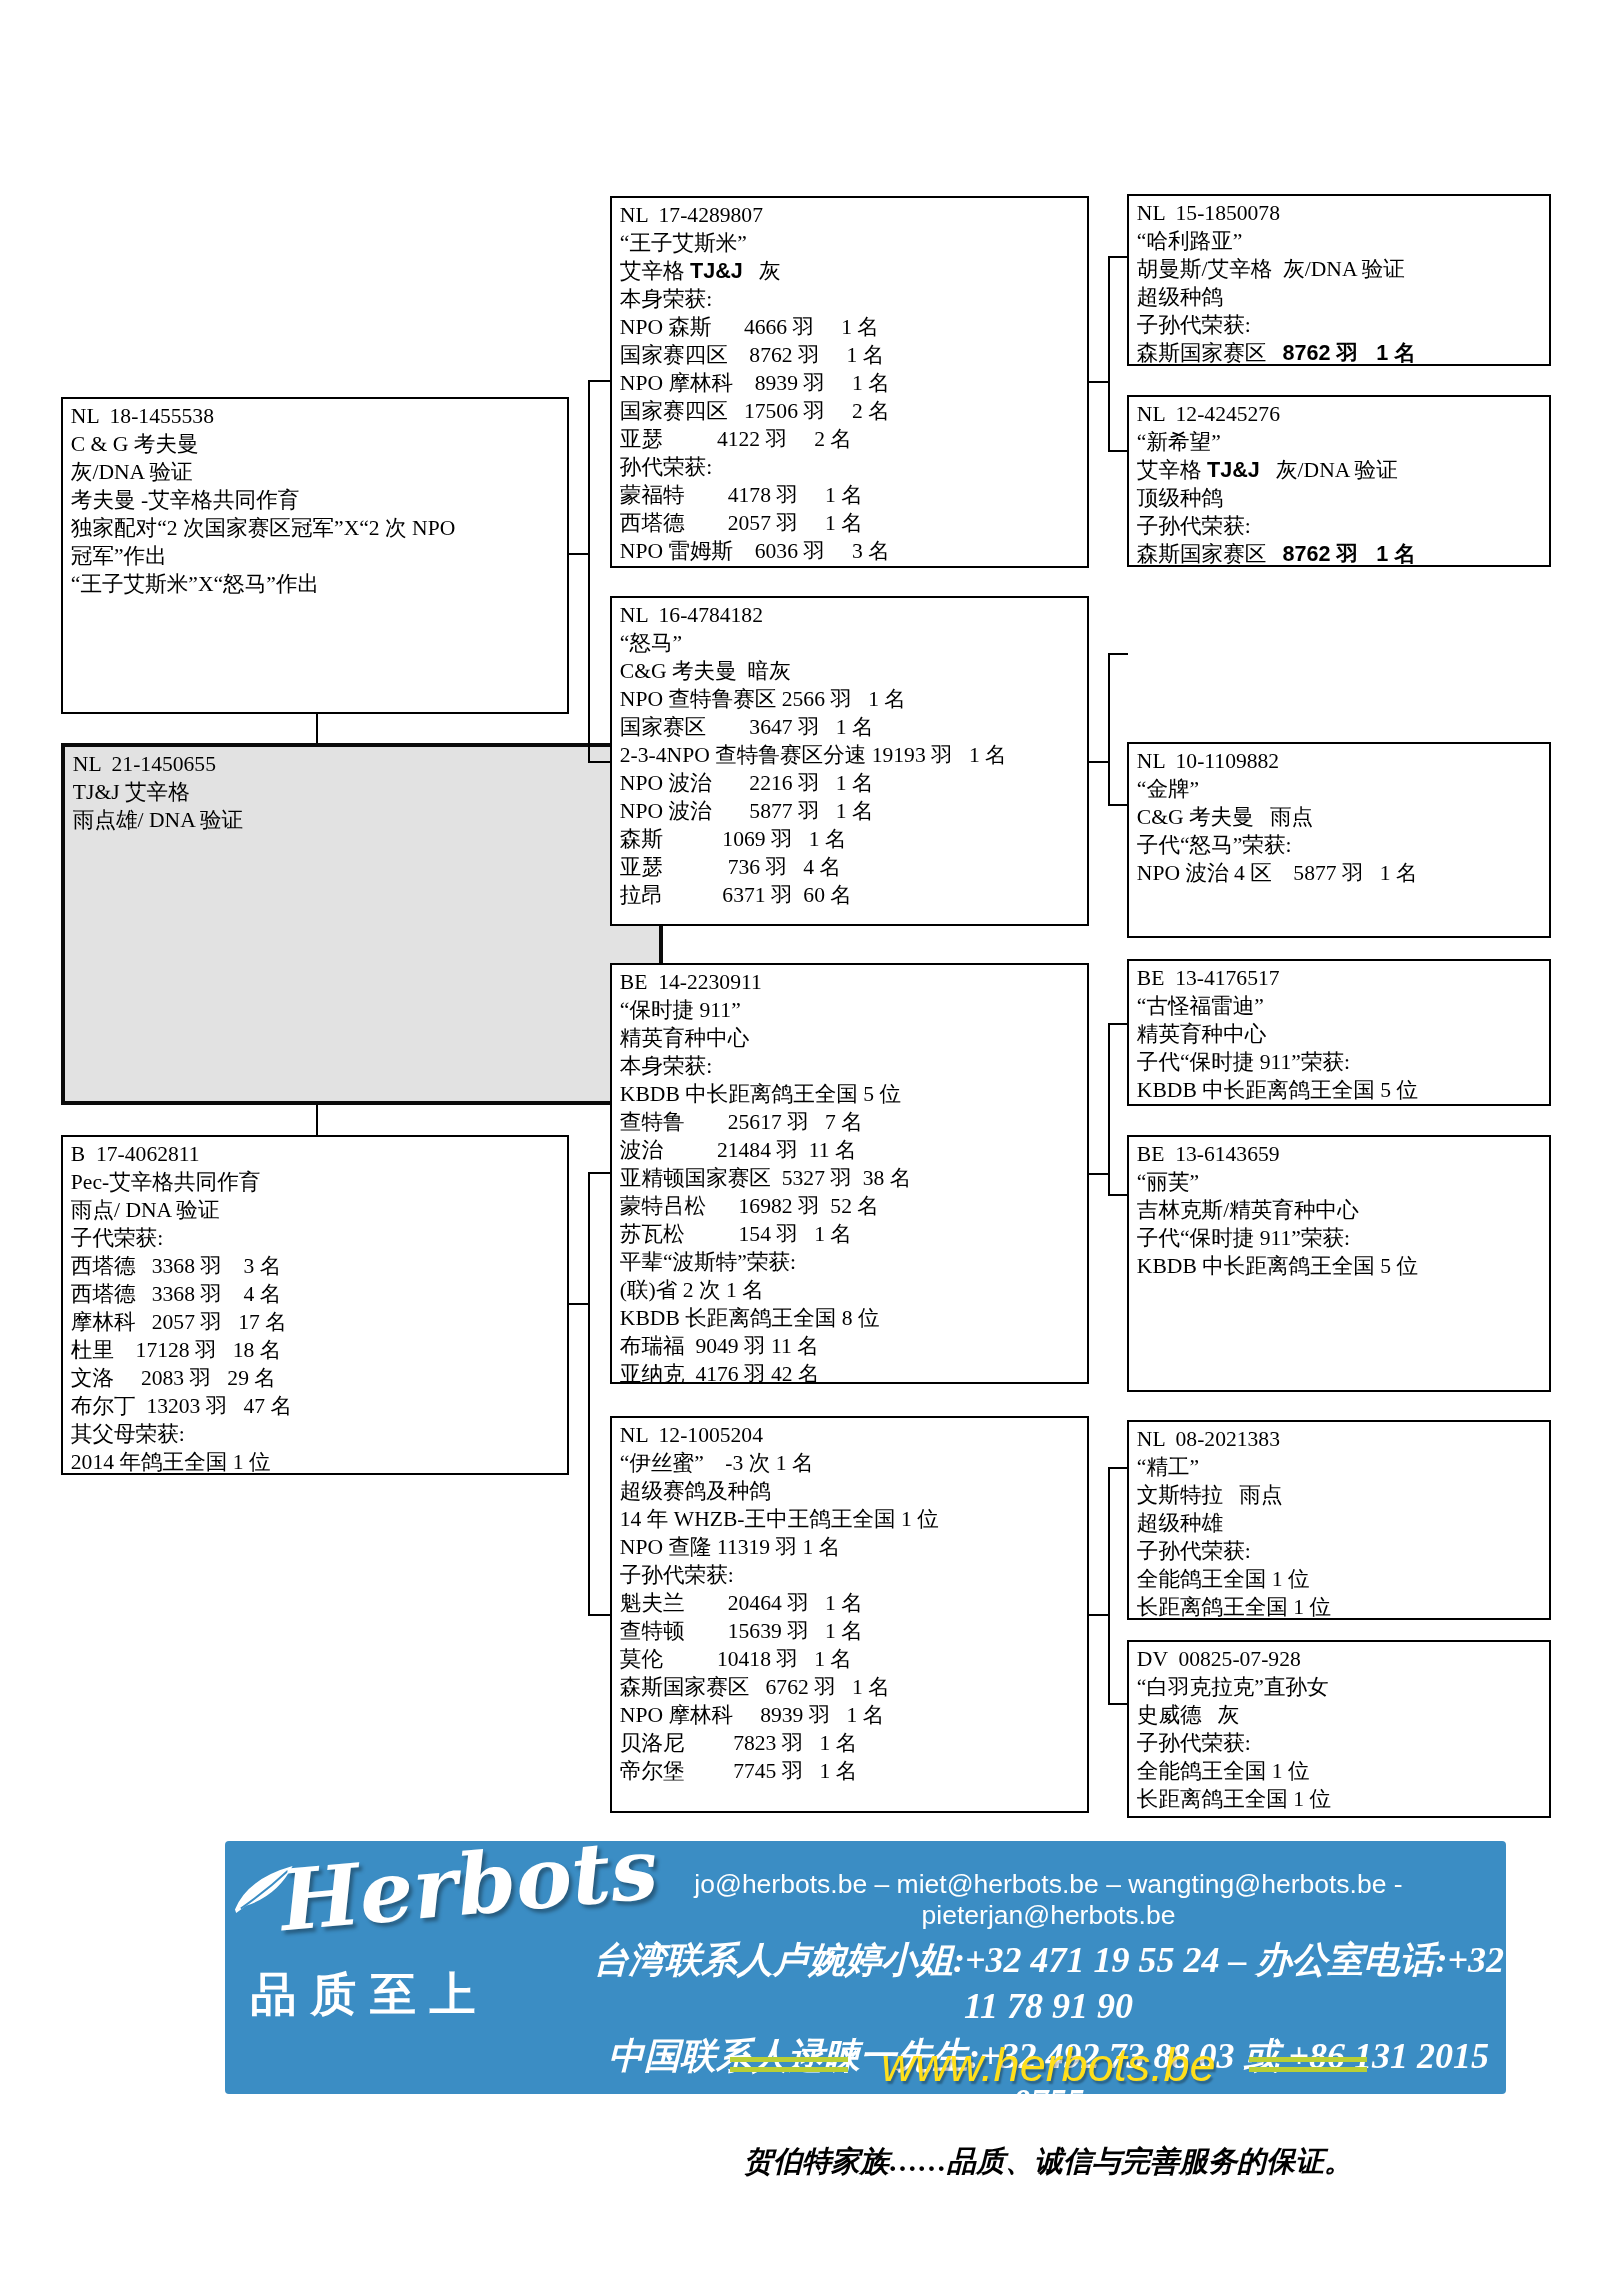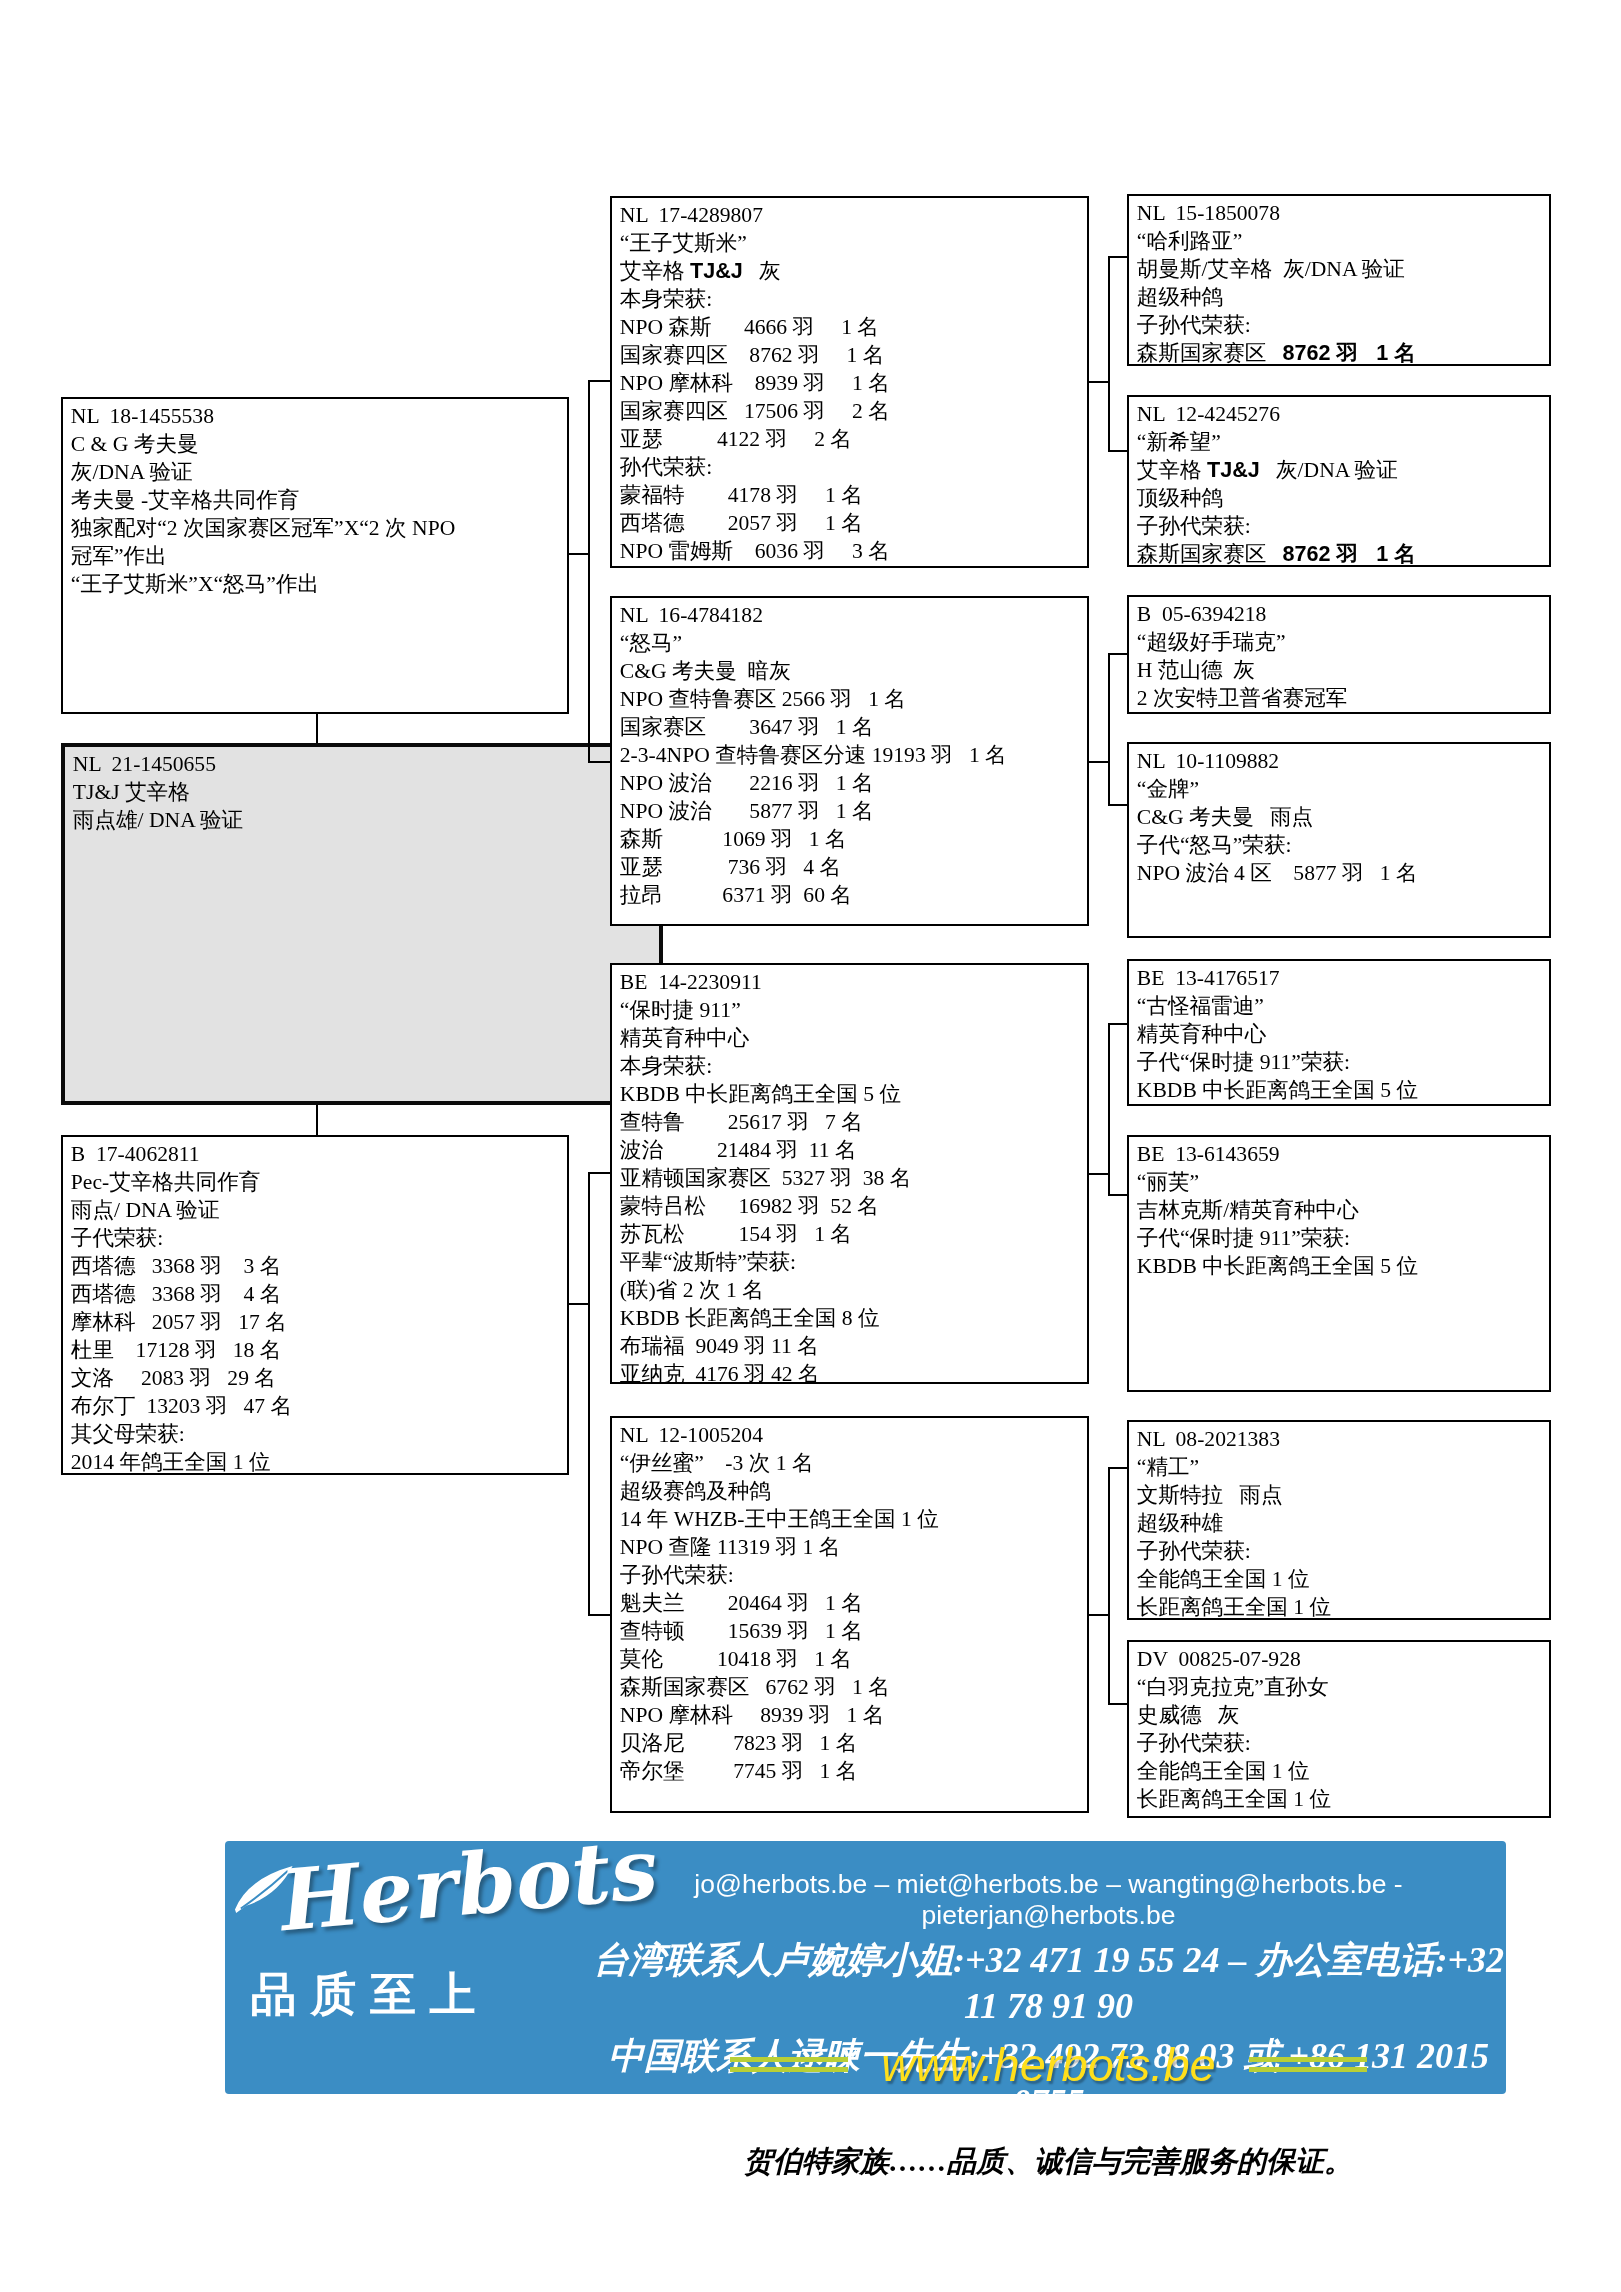--- a/index.html
+++ b/index.html
@@ -44,21 +44,20 @@
 
   <div class="pedigree-box" style="left:61px;top:1135px;width:508px;height:340px;"><div class="box-line">B  17-4062811</div><div class="box-line">Pec-艾辛格共同作育</div><div class="box-line">雨点/ DNA 验证</div><div class="box-line">子代荣获:</div><div class="box-line">西塔德   3368 羽    3 名</div><div class="box-line">西塔德   3368 羽    4 名</div><div class="box-line">摩林科   2057 羽   17 名</div><div class="box-line">杜里    17128 羽   18 名</div><div class="box-line">文洛     2083 羽   29 名</div><div class="box-line">布尔丁  13203 羽   47 名</div><div class="box-line">其父母荣获:</div><div class="box-line">2014 年鸽王全国 1 位</div></div>
 
   <div class="pedigree-box" style="left:610px;top:196px;width:479px;height:372px;"><div class="box-line">NL  17-4289807</div><div class="box-line">“王子艾斯米”</div><div class="box-line"><span>艾辛格 </span><span class="bseg">TJ&amp;J</span><span>   灰</span></div><div class="box-line">本身荣获:</div><div class="box-line">NPO 森斯      4666 羽     1 名</div><div class="box-line">国家赛四区    8762 羽     1 名</div><div class="box-line">NPO 摩林科    8939 羽     1 名</div><div class="box-line">国家赛四区   17506 羽     2 名</div><div class="box-line">亚瑟          4122 羽     2 名</div><div class="box-line">孙代荣获:</div><div class="box-line">蒙福特        4178 羽     1 名</div><div class="box-line">西塔德        2057 羽     1 名</div><div class="box-line">NPO 雷姆斯    6036 羽     3 名</div></div>
   <div class="pedigree-box" style="left:610px;top:596px;width:479px;height:330px;"><div class="box-line">NL  16-4784182</div><div class="box-line">“怒马”</div><div class="box-line">C&amp;G 考夫曼  暗灰</div><div class="box-line">NPO 查特鲁赛区 2566 羽   1 名</div><div class="box-line">国家赛区        3647 羽   1 名</div><div class="box-line">2-3-4NPO 查特鲁赛区分速 19193 羽   1 名</div><div class="box-line">NPO 波治       2216 羽   1 名</div><div class="box-line">NPO 波治       5877 羽   1 名</div><div class="box-line">森斯           1069 羽   1 名</div><div class="box-line">亚瑟            736 羽   4 名</div><div class="box-line">拉昂           6371 羽  60 名</div></div>
   <div class="pedigree-box" style="left:610px;top:963px;width:479px;height:421px;"><div class="box-line">BE  14-2230911</div><div class="box-line">“保时捷 911”</div><div class="box-line">精英育种中心</div><div class="box-line">本身荣获:</div><div class="box-line">KBDB 中长距离鸽王全国 5 位</div><div class="box-line">查特鲁        25617 羽   7 名</div><div class="box-line">波治          21484 羽  11 名</div><div class="box-line">亚精顿国家赛区  5327 羽  38 名</div><div class="box-line">蒙特吕松      16982 羽  52 名</div><div class="box-line">苏瓦松          154 羽   1 名</div><div class="box-line">平辈“波斯特”荣获:</div><div class="box-line">(联)省 2 次 1 名</div><div class="box-line">KBDB 长距离鸽王全国 8 位</div><div class="box-line">布瑞福  9049 羽 11 名</div><div class="box-line">亚纳克  4176 羽 42 名</div></div>
   <div class="pedigree-box" style="left:610px;top:1416px;width:479px;height:397px;"><div class="box-line">NL  12-1005204</div><div class="box-line">“伊丝蜜”    -3 次 1 名</div><div class="box-line">超级赛鸽及种鸽</div><div class="box-line">14 年 WHZB-王中王鸽王全国 1 位</div><div class="box-line">NPO 查隆 11319 羽 1 名</div><div class="box-line">子孙代荣获:</div><div class="box-line">魁夫兰        20464 羽   1 名</div><div class="box-line">查特顿        15639 羽   1 名</div><div class="box-line">莫伦          10418 羽   1 名</div><div class="box-line">森斯国家赛区   6762 羽   1 名</div><div class="box-line">NPO 摩林科     8939 羽   1 名</div><div class="box-line">贝洛尼         7823 羽   1 名</div><div class="box-line">帝尔堡         7745 羽   1 名</div></div>
 
   <div class="pedigree-box" style="left:1127px;top:194px;width:424px;height:172px;"><div class="box-line">NL  15-1850078</div><div class="box-line">“哈利路亚”</div><div class="box-line">胡曼斯/艾辛格  灰/DNA 验证</div><div class="box-line">超级种鸽</div><div class="box-line">子孙代荣获:</div><div class="box-line"><span>森斯国家赛区   </span><span class="bseg">8762 羽   1 名</span></div></div>
   <div class="pedigree-box" style="left:1127px;top:395px;width:424px;height:172px;"><div class="box-line">NL  12-4245276</div><div class="box-line">“新希望”</div><div class="box-line"><span>艾辛格 </span><span class="bseg">TJ&amp;J</span><span>   灰/DNA 验证</span></div><div class="box-line">顶级种鸽</div><div class="box-line">子孙代荣获:</div><div class="box-line"><span>森斯国家赛区   </span><span class="bseg">8762 羽   1 名</span></div></div>
-  <div class="pedigree-box" style="left:1127px;top:595px;width:424px;height:119px;"><div class="box-line">B  05-6394218</div><div class="box-line">“超级好手瑞克”</div><div class="box-line">H 范山德  灰</div><div class="box-line">2 次安特卫普省赛冠军</div></div>
   <div class="pedigree-box" style="left:1127px;top:742px;width:424px;height:196px;"><div class="box-line">NL  10-1109882</div><div class="box-line">“金牌”</div><div class="box-line">C&amp;G 考夫曼   雨点</div><div class="box-line">子代“怒马”荣获:</div><div class="box-line">NPO 波治 4 区    5877 羽   1 名</div></div>
   <div class="pedigree-box" style="left:1127px;top:959px;width:424px;height:147px;"><div class="box-line">BE  13-4176517</div><div class="box-line">“古怪福雷迪”</div><div class="box-line">精英育种中心</div><div class="box-line">子代“保时捷 911”荣获:</div><div class="box-line">KBDB 中长距离鸽王全国 5 位</div></div>
   <div class="pedigree-box" style="left:1127px;top:1135px;width:424px;height:257px;"><div class="box-line">BE  13-6143659</div><div class="box-line">“丽芙”</div><div class="box-line">吉林克斯/精英育种中心</div><div class="box-line">子代“保时捷 911”荣获:</div><div class="box-line">KBDB 中长距离鸽王全国 5 位</div></div>
   <div class="pedigree-box" style="left:1127px;top:1414px;width:424px;height:200px;margin-top:6px;"><div class="box-line">NL  08-2021383</div><div class="box-line">“精工”</div><div class="box-line">文斯特拉   雨点</div><div class="box-line">超级种雄</div><div class="box-line">子孙代荣获:</div><div class="box-line">全能鸽王全国 1 位</div><div class="box-line">长距离鸽王全国 1 位</div></div>
   <div class="pedigree-box" style="left:1127px;top:1640px;width:424px;height:178px;"><div class="box-line">DV  00825-07-928</div><div class="box-line">“白羽克拉克”直孙女</div><div class="box-line">史威德   灰</div><div class="box-line">子孙代荣获:</div><div class="box-line">全能鸽王全国 1 位</div><div class="box-line">长距离鸽王全国 1 位</div></div>
 
   <div class="conn" style="left:316px;top:714px;width:2px;height:29px;"></div>
   <div class="conn" style="left:316px;top:1105px;width:2px;height:30px;"></div>
 
   <div class="conn" style="left:568px;top:553px;width:21.6px;height:2px;"></div>

